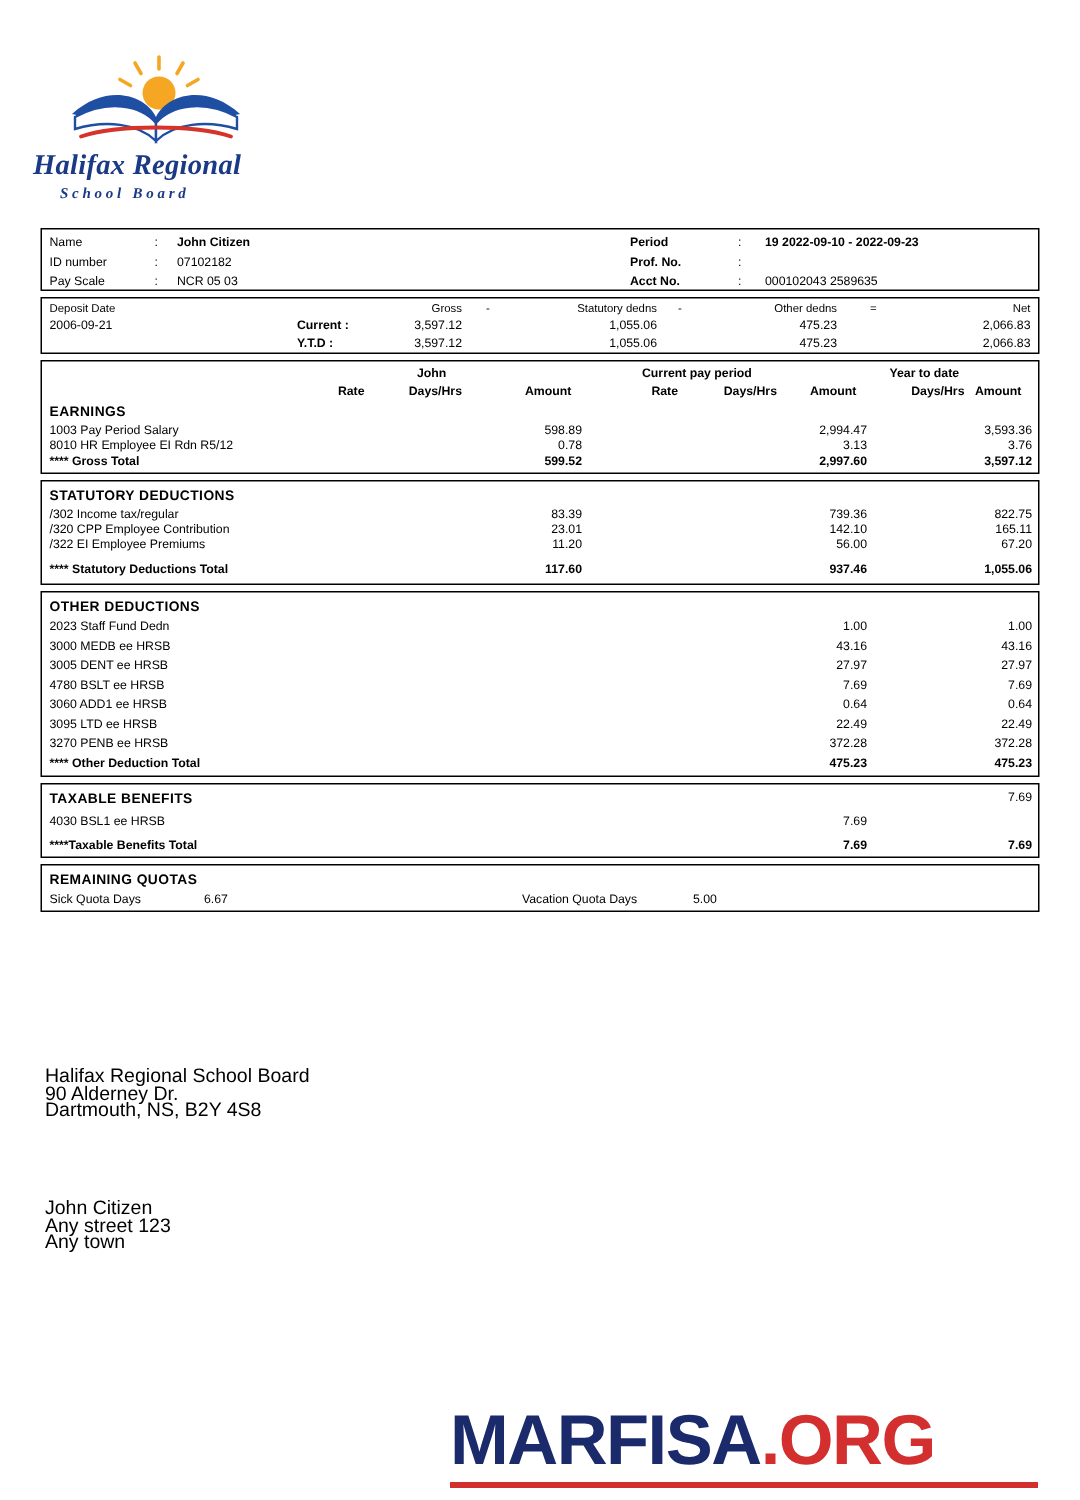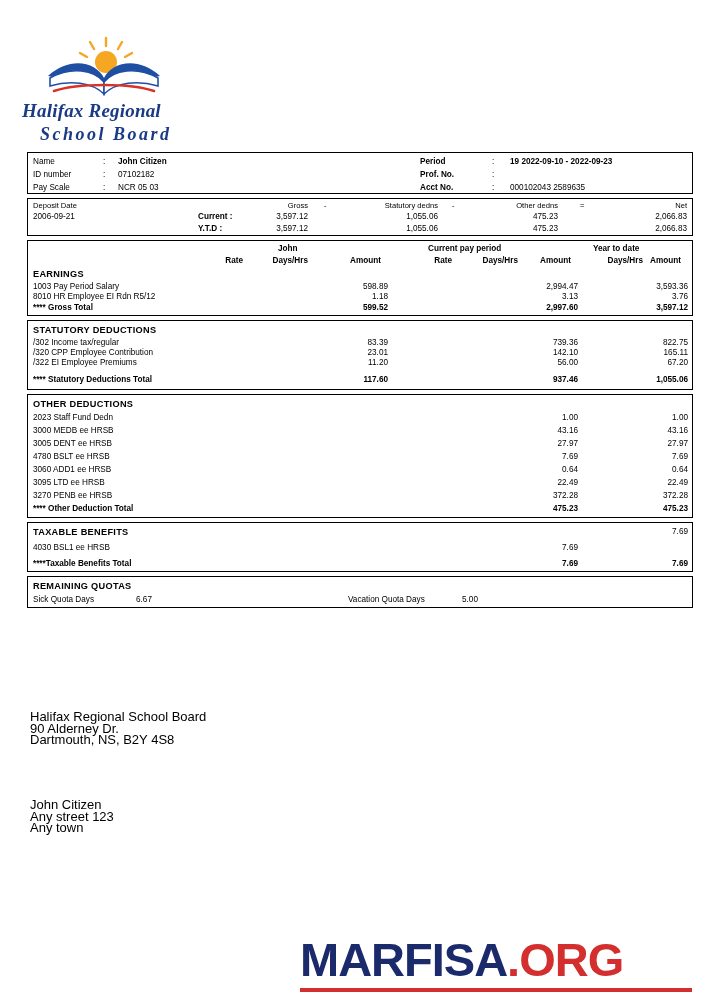--- a/index.html
+++ b/index.html
@@ -50,21 +50,21 @@
     letter-spacing: 0.2px;
     white-space: nowrap;
   }
   .logo-text2 {
     position: absolute;
     left: 18px;
     top: 90px;
     font-family: "Liberation Serif", serif;
     font-style: italic;
     font-weight: bold;
-    font-size: 18px;
+    font-size: 10px;
     color: #1a3a86;
     letter-spacing: 2.5px;
     white-space: nowrap;
     text-align: right;
   }
 
   
   .slip {
     position: absolute;
     left: 27px;
@@ -230,21 +230,21 @@
       <div class="sect-title" style="left:5px; top:28px;">EARNINGS</div>
 
       <div>
         <div class="t" style="left:5px; top:41px;">1003 Pay Period Salary</div>
         <div class="t ra" style="left:280px; top:41px; width:80px;">598.89</div>
         <div class="t ra" style="left:470px; top:41px; width:80px;">2,994.47</div>
         <div class="t ra" style="left:580px; top:41px; width:80px;">3,593.36</div>
       </div>
       <div>
         <div class="t" style="left:5px; top:51px;">8010 HR Employee EI Rdn R5/12</div>
-        <div class="t ra" style="left:280px; top:51px; width:80px;">1.18</div>
+        <div class="t ra" style="left:280px; top:51px; width:80px;">0.78</div>
         <div class="t ra" style="left:470px; top:51px; width:80px;">3.13</div>
         <div class="t ra" style="left:580px; top:51px; width:80px;">3.76</div>
       </div>
 
       <div>
         <div class="t b" style="left:5px; top:62px;">**** Gross Total</div>
         <div class="t b ra" style="left:280px; top:62px; width:80px;">599.52</div>
         <div class="t b ra" style="left:470px; top:62px; width:80px;">2,997.60</div>
         <div class="t b ra" style="left:580px; top:62px; width:80px;">3,597.12</div>
       </div>

